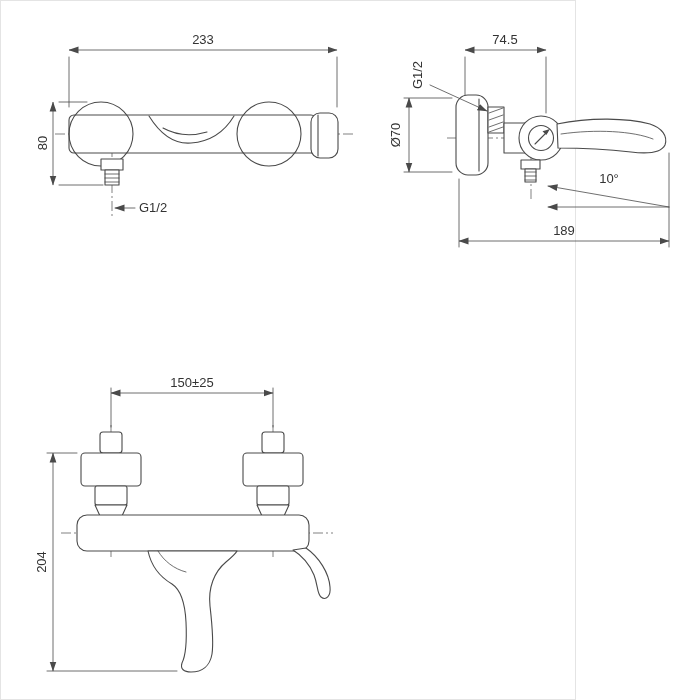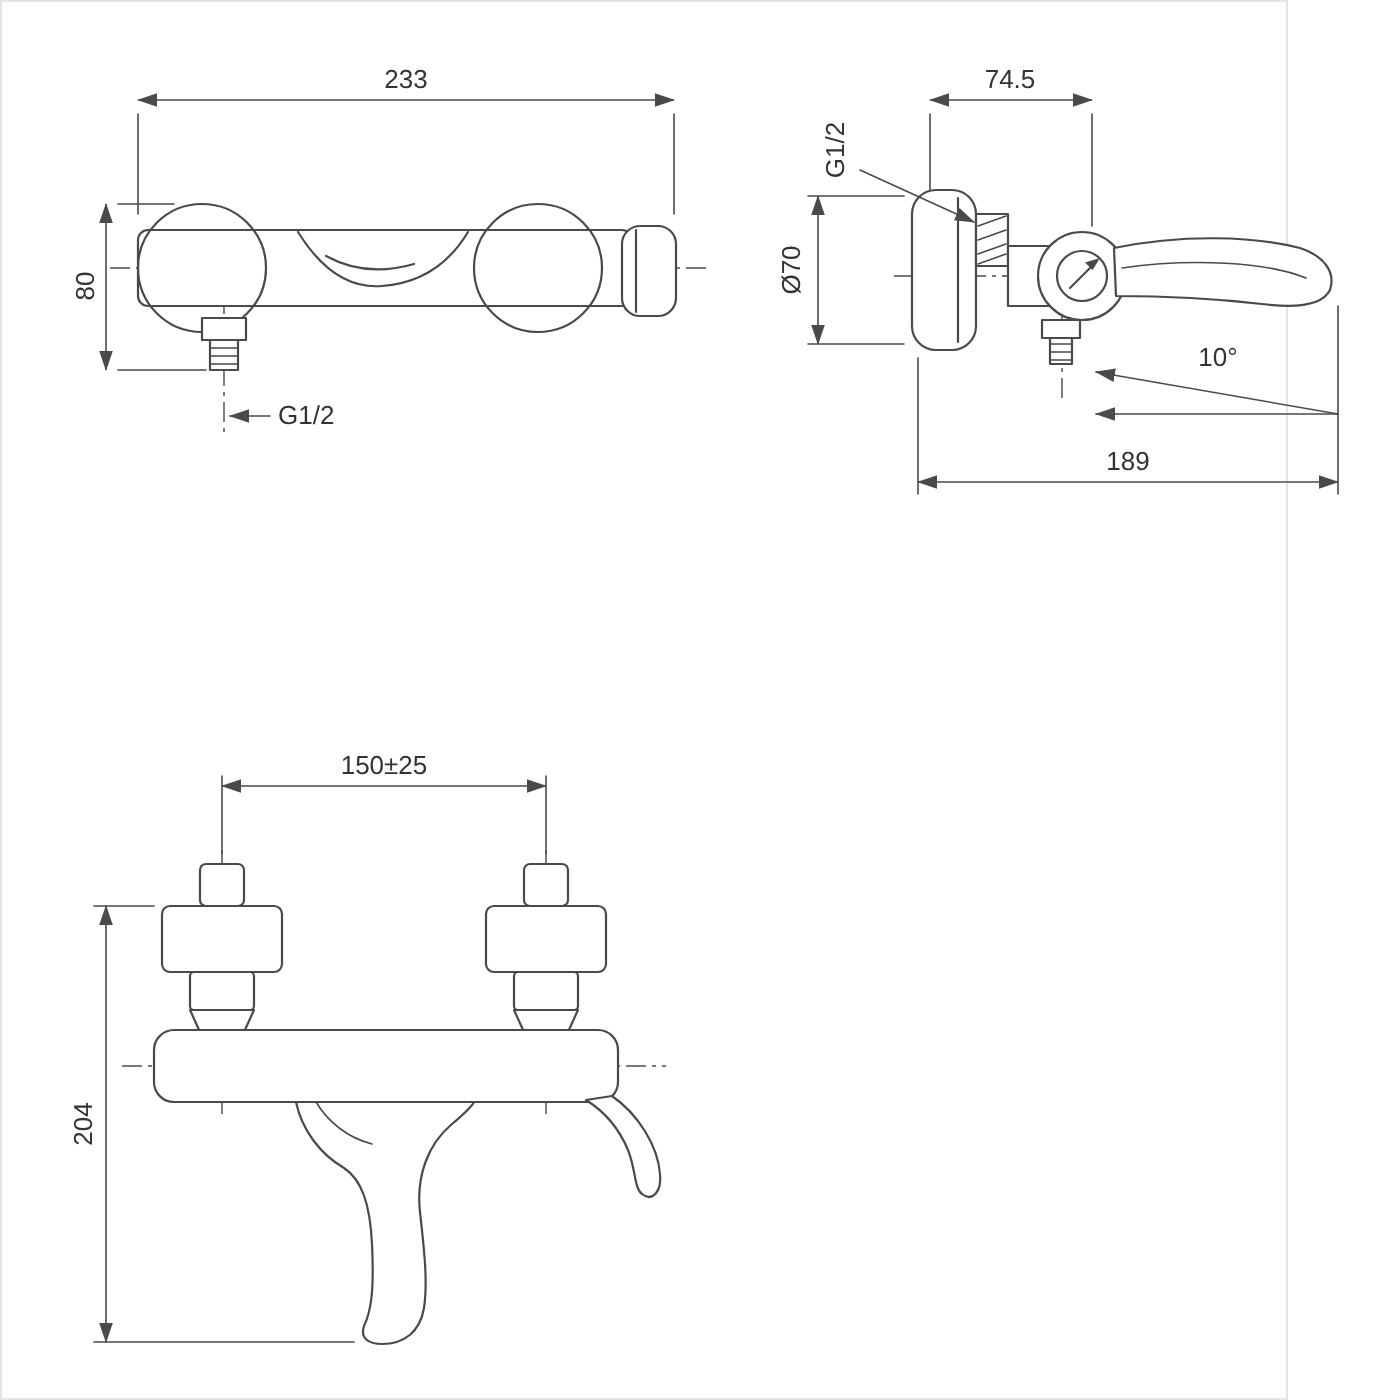--- a/index.html
+++ b/index.html
@@ -1,18 +1,18 @@
 <!DOCTYPE html>
 <html style="--line: #4a4a4a; --text: #333333; --background: #ffffff;"><head>
 <meta charset="utf-8">
 <style>
   html,body{margin:0;padding:0;background:#fff;}
   .stage{
     position:relative;
-    width:644px;height:700px;
+    width:576px;height:700px;
     box-sizing:border-box;
     background:var(--background,#ffffff);
     border:1px solid #e4e4e4;
     font-family:"Liberation Sans",sans-serif;
   }
   svg{display:block;}
   
   .ol{fill:none;stroke:var(--line,#4a4a4a);stroke-width:1.1;stroke-linejoin:round;stroke-linecap:round;}
   .olf{fill:#ffffff;stroke:var(--line,#4a4a4a);stroke-width:1.1;stroke-linejoin:round;}
   

